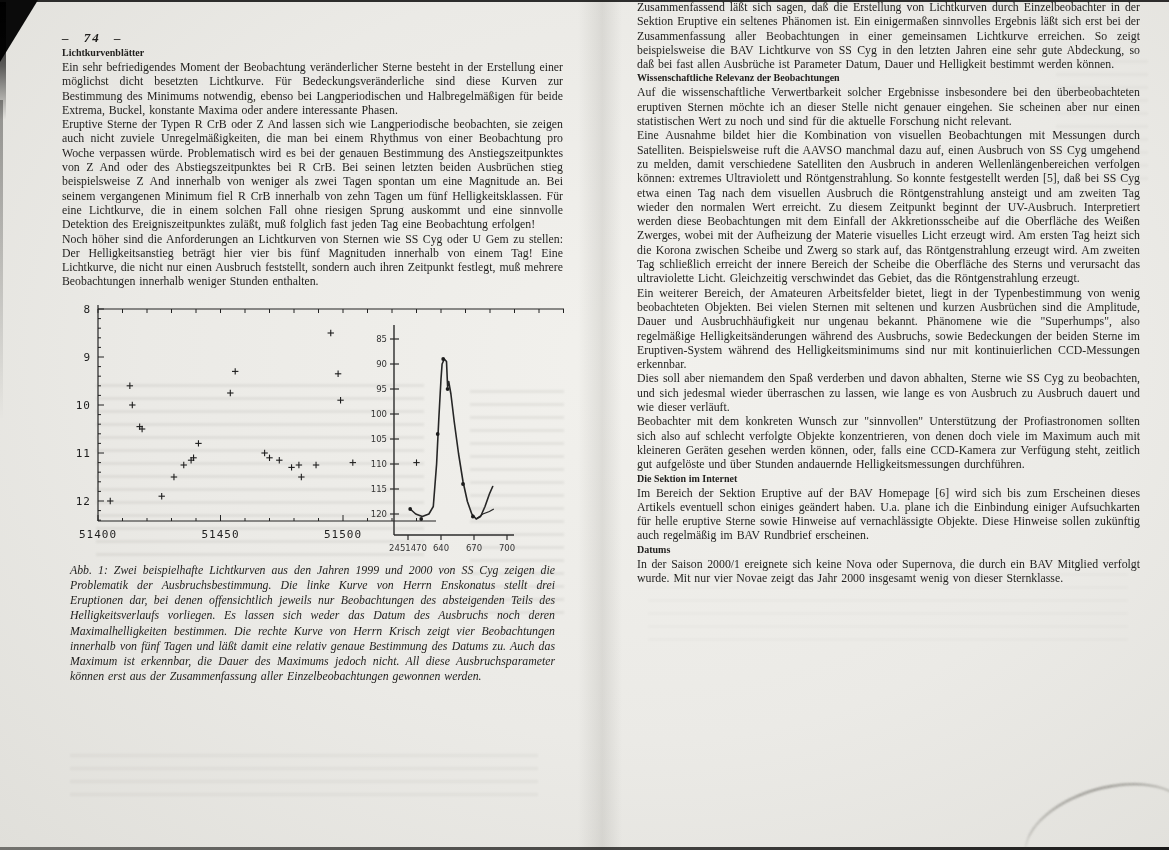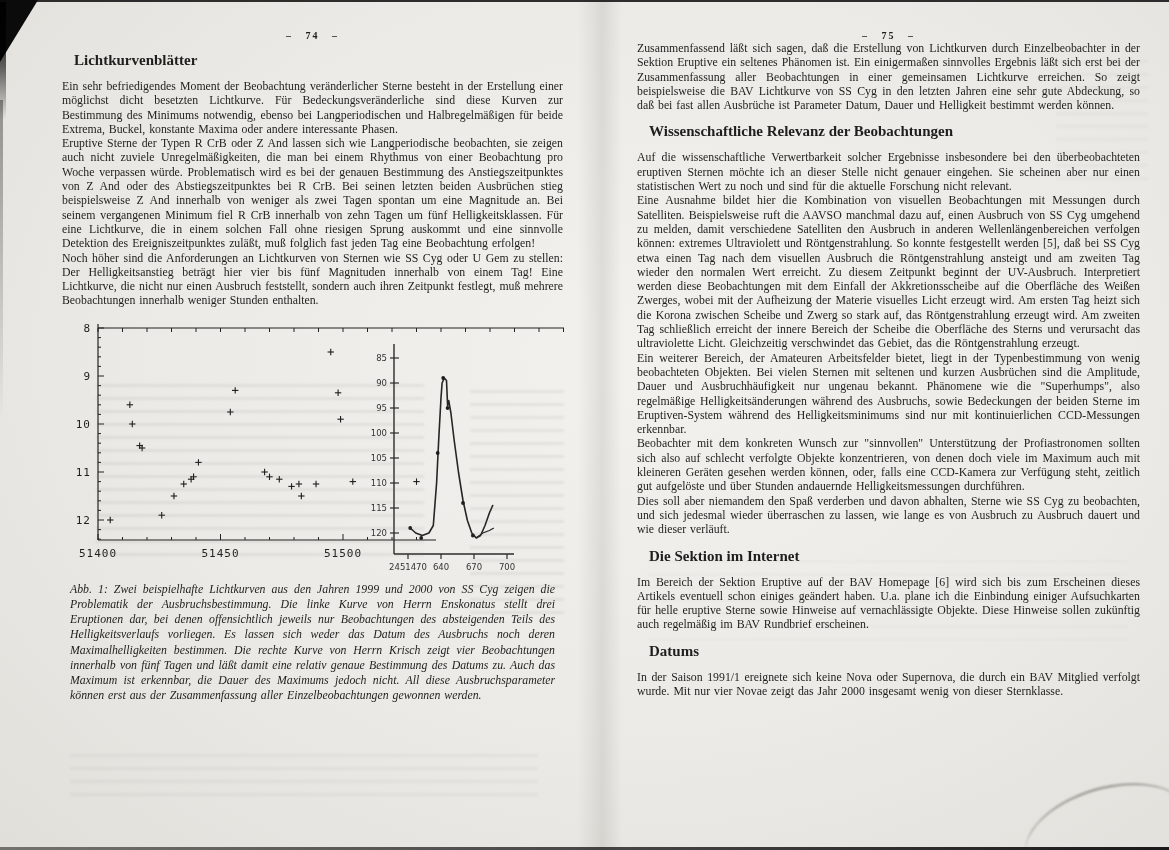--- a/index.html
+++ b/index.html
@@ -6,31 +6,31 @@
   body{
     width:1169px;height:850px;position:relative;overflow:hidden;
     background:radial-gradient(ellipse at 55% 42%, #f2f1ed 0%, #ebeae6 55%, #e0dfda 100%);
     font-family:"Liberation Serif", serif;
     color:#1f1e1c;
   }
   .page{position:absolute;top:0;}
   .page-left{left:62px;width:501px;}
   .page-right{left:637px;width:503px;}
   .pagenum{
-    display:block;text-align:center;margin-top:30px;
-    font-size:10px;font-weight:bold;letter-spacing:2px;word-spacing:8px;
+    display:block;text-align:left;margin-top:30px;
+    font-size:13px;font-weight:bold;letter-spacing:2px;word-spacing:8px;font-style:italic;
   }
   p.body{
     margin:0;font-size:11.8px;line-height:14.3px;text-align:justify;
     word-spacing:1px;
   }
   .mt{margin-top:15px;}
   .mt-s{margin-top:14px;}
   h3.head{
-    margin:12px;font-size:15px;font-weight:bold;line-height:14px;
+    margin:0;font-size:10px;font-weight:bold;line-height:14px;
   }
   .caption{
     margin:8px;font-size:11.8px;line-height:15.2px;font-style:italic;
     text-align:justify;word-spacing:1px;
   }
   .figure{margin-top:10px;height:256px;position:relative;}
   .figure svg{position:absolute;left:-4px;top:0;overflow:visible;}
   .axlab{font-family:"DejaVu Sans Mono", monospace;font-size:11px;fill:#1e1e1e;letter-spacing:1px;}
   .hand{font-family:"DejaVu Sans", sans-serif;font-size:8.5px;fill:#333;}
   
@@ -222,36 +222,35 @@
         <circle cx="389.6" cy="90" r="1.9" fill="#1d1d1d"></circle>
         <circle cx="405" cy="185.00000000000003" r="1.9" fill="#1d1d1d"></circle>
         <circle cx="414.9" cy="217.50000000000003" r="1.9" fill="#1d1d1d"></circle>
       </svg>
   </div>
 
   <p class="caption">Abb. 1: Zwei beispielhafte Lichtkurven aus den Jahren 1999 und 2000 von SS Cyg zeigen die Problematik der Ausbruchsbestimmung. Die linke Kurve von Herrn Enskonatus stellt drei Eruptionen dar, bei denen offensichtlich jeweils nur Beobachtungen des absteigenden Teils des Helligkeitsverlaufs vorliegen. Es lassen sich weder das Datum des Ausbruchs noch deren Maximalhelligkeiten bestimmen. Die rechte Kurve von Herrn Krisch zeigt vier Beobachtungen innerhalb von fünf Tagen und läßt damit eine relativ genaue Bestimmung des Datums zu. Auch das Maximum ist erkennbar, die Dauer des Maximums jedoch nicht. All diese Ausbruchsparameter können erst aus der Zusammenfassung aller Einzelbeobachtungen gewonnen werden.</p>
 </div>
 
 <div class="page page-right">
-  <span class="pagenum">– 75 –</span>
 
   <p class="body mt">Zusammenfassend läßt sich sagen, daß die Erstellung von Lichtkurven durch Einzelbeobachter in der Sektion Eruptive ein seltenes Phänomen ist. Ein einigermaßen sinnvolles Ergebnis läßt sich erst bei der Zusammenfassung aller Beobachtungen in einer gemeinsamen Lichtkurve erreichen. So zeigt beispielsweise die BAV Lichtkurve von SS Cyg in den letzten Jahren eine sehr gute Abdeckung, so daß bei fast allen Ausbrüche ist Parameter Datum, Dauer und Helligkeit bestimmt werden können.</p>
 
   <h3 class="head mt">Wissenschaftliche Relevanz der Beobachtungen</h3>
   <p class="body mt-s">Auf die wissenschaftliche Verwertbarkeit solcher Ergebnisse insbesondere bei den überbeobachteten eruptiven Sternen möchte ich an dieser Stelle nicht genauer eingehen. Sie scheinen aber nur einen statistischen Wert zu noch und sind für die aktuelle Forschung nicht relevant.</p>
   <p class="body">Eine Ausnahme bildet hier die Kombination von visuellen Beobachtungen mit Messungen durch Satelliten. Beispielsweise ruft die AAVSO manchmal dazu auf, einen Ausbruch von SS Cyg umgehend zu melden, damit verschiedene Satelliten den Ausbruch in anderen Wellenlängenbereichen verfolgen können: extremes Ultraviolett und Röntgenstrahlung. So konnte festgestellt werden [5], daß bei SS Cyg etwa einen Tag nach dem visuellen Ausbruch die Röntgenstrahlung ansteigt und am zweiten Tag wieder den normalen Wert erreicht. Zu diesem Zeitpunkt beginnt der UV-Ausbruch. Interpretiert werden diese Beobachtungen mit dem Einfall der Akkretionsscheibe auf die Oberfläche des Weißen Zwerges, wobei mit der Aufheizung der Materie visuelles Licht erzeugt wird. Am ersten Tag heizt sich die Korona zwischen Scheibe und Zwerg so stark auf, das Röntgenstrahlung erzeugt wird. Am zweiten Tag schließlich erreicht der innere Bereich der Scheibe die Oberfläche des Sterns und verursacht das ultraviolette Licht. Gleichzeitig verschwindet das Gebiet, das die Röntgenstrahlung erzeugt.</p>
   <p class="body mt-s">Ein weiterer Bereich, der Amateuren Arbeitsfelder bietet, liegt in der Typenbestimmung von wenig beobachteten Objekten. Bei vielen Sternen mit seltenen und kurzen Ausbrüchen sind die Amplitude, Dauer und Ausbruchhäufigkeit nur ungenau bekannt. Phänomene wie die "Superhumps", also regelmäßige Helligkeitsänderungen während des Ausbruchs, sowie Bedeckungen der beiden Sterne im Eruptiven-System während des Helligkeitsminimums sind nur mit kontinuierlichen CCD-Messungen erkennbar.</p>
+  <p class="body">Dies soll aber niemandem den Spaß verderben und davon abhalten, Sterne wie SS Cyg zu beobachten, und sich jedesmal wieder überraschen zu lassen, wie lange es von Ausbruch zu Ausbruch dauert und wie dieser verläuft.</p>
   <p class="body">Beobachter mit dem konkreten Wunsch zur "sinnvollen" Unterstützung der Profiastronomen sollten sich also auf schlecht verfolgte Objekte konzentrieren, von denen doch viele im Maximum auch mit kleineren Geräten gesehen werden können, oder, falls eine CCD-Kamera zur Verfügung steht, zeitlich gut aufgelöste und über Stunden andauernde Helligkeitsmessungen durchführen.</p>
-  <p class="body">Dies soll aber niemandem den Spaß verderben und davon abhalten, Sterne wie SS Cyg zu beobachten, und sich jedesmal wieder überraschen zu lassen, wie lange es von Ausbruch zu Ausbruch dauert und wie dieser verläuft.</p>
 
   <h3 class="head mt">Die Sektion im Internet</h3>
   <p class="body mt-s">Im Bereich der Sektion Eruptive auf der BAV Homepage [6] wird sich bis zum Erscheinen dieses Artikels eventuell schon einiges geändert haben. U.a. plane ich die Einbindung einiger Aufsuchkarten für helle eruptive Sterne sowie Hinweise auf vernachlässigte Objekte. Diese Hinweise sollen zukünftig auch regelmäßig im BAV Rundbrief erscheinen.</p>
 
   <h3 class="head mt">Datums</h3>
-  <p class="body mt-s">In der Saison 1991/1 ereignete sich keine Nova oder Supernova, die durch ein BAV Mitglied verfolgt wurde. Mit nur vier Novae zeigt das Jahr 2000 insgesamt wenig von dieser Sternklasse.</p>
+  <p class="body mt-s">In der Saison 2000/1 ereignete sich keine Nova oder Supernova, die durch ein BAV Mitglied verfolgt wurde. Mit nur vier Novae zeigt das Jahr 2000 insgesamt wenig von dieser Sternklasse.</p>
 </div>
 
 <div class="bleed" style="left:96px;top:384px;width:328px;height:182px;opacity:.5;"></div>
 <div class="bleed" style="left:470px;top:390px;width:94px;height:232px;opacity:.5;"></div>
 <div class="bleed" style="left:70px;top:754px;width:468px;height:42px;opacity:.32;"></div>
 <div class="bleed" style="left:1056px;top:60px;width:92px;height:120px;opacity:.25;"></div>
 <div class="bleed" style="left:648px;top:560px;width:480px;height:90px;opacity:.15;"></div>
 
 <div class="gutter-shadow"></div>
 <div class="corner-tl"></div>

